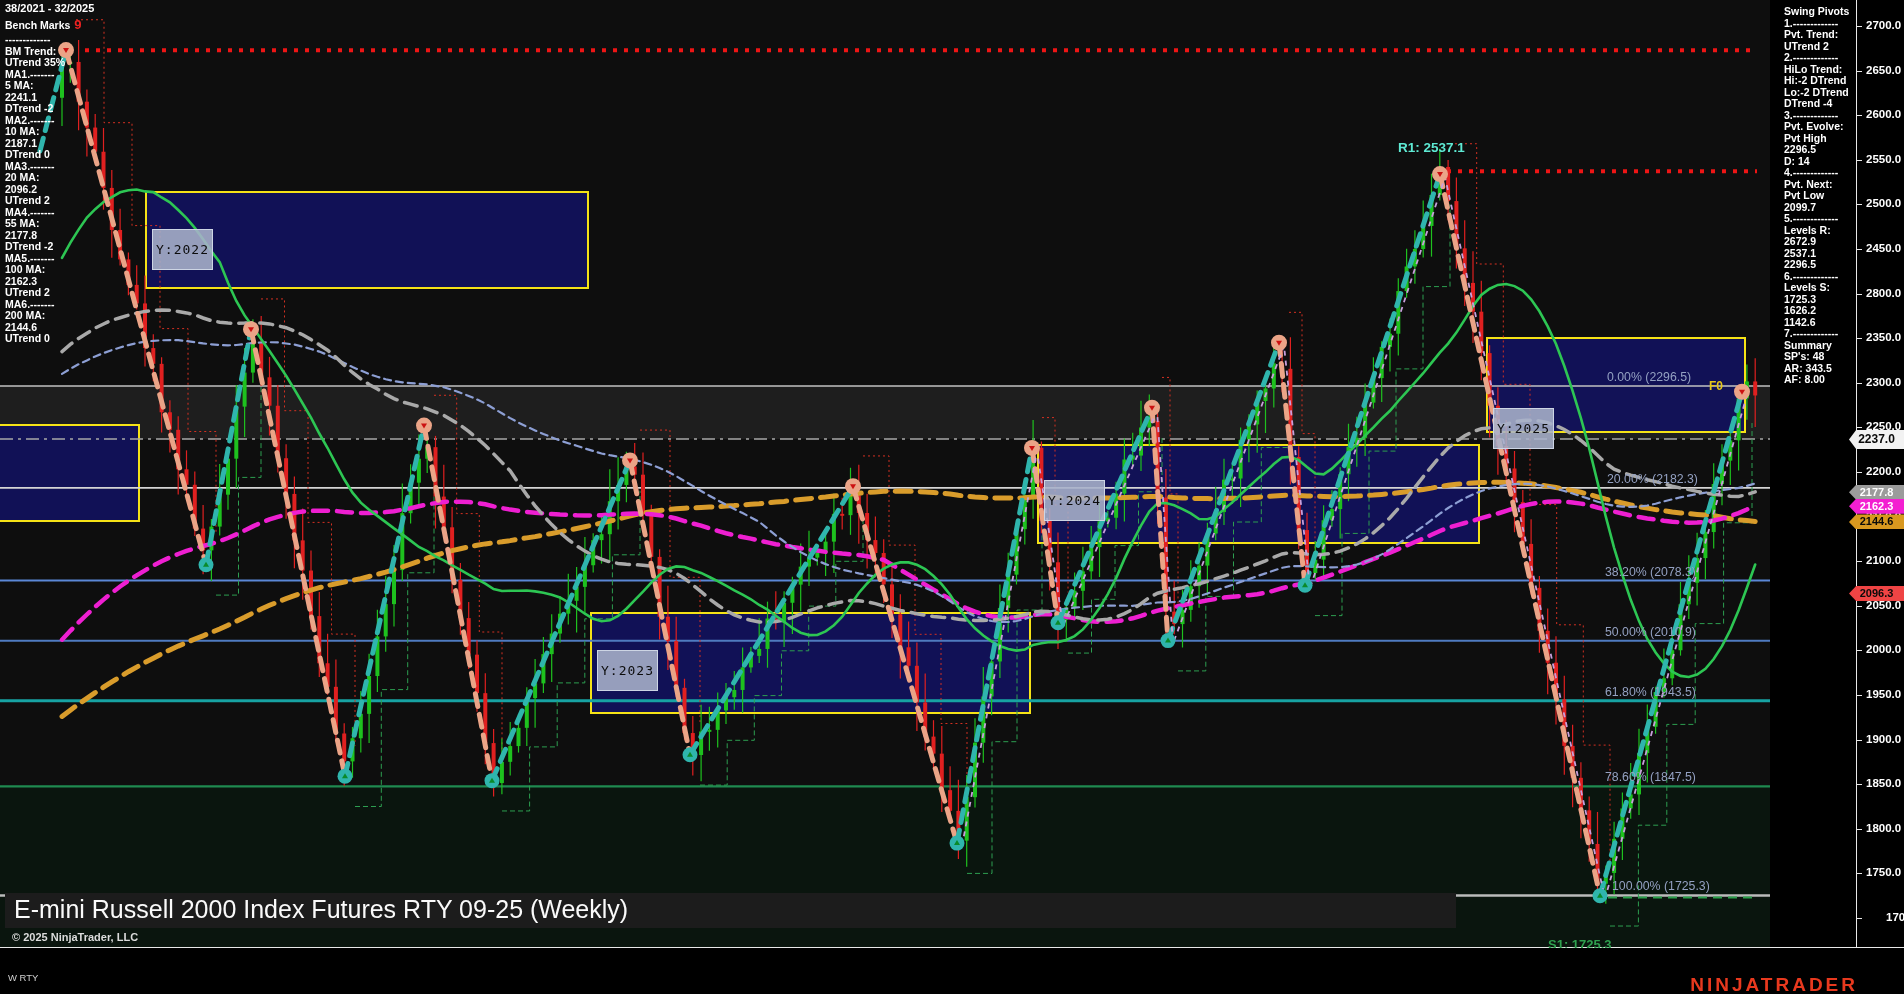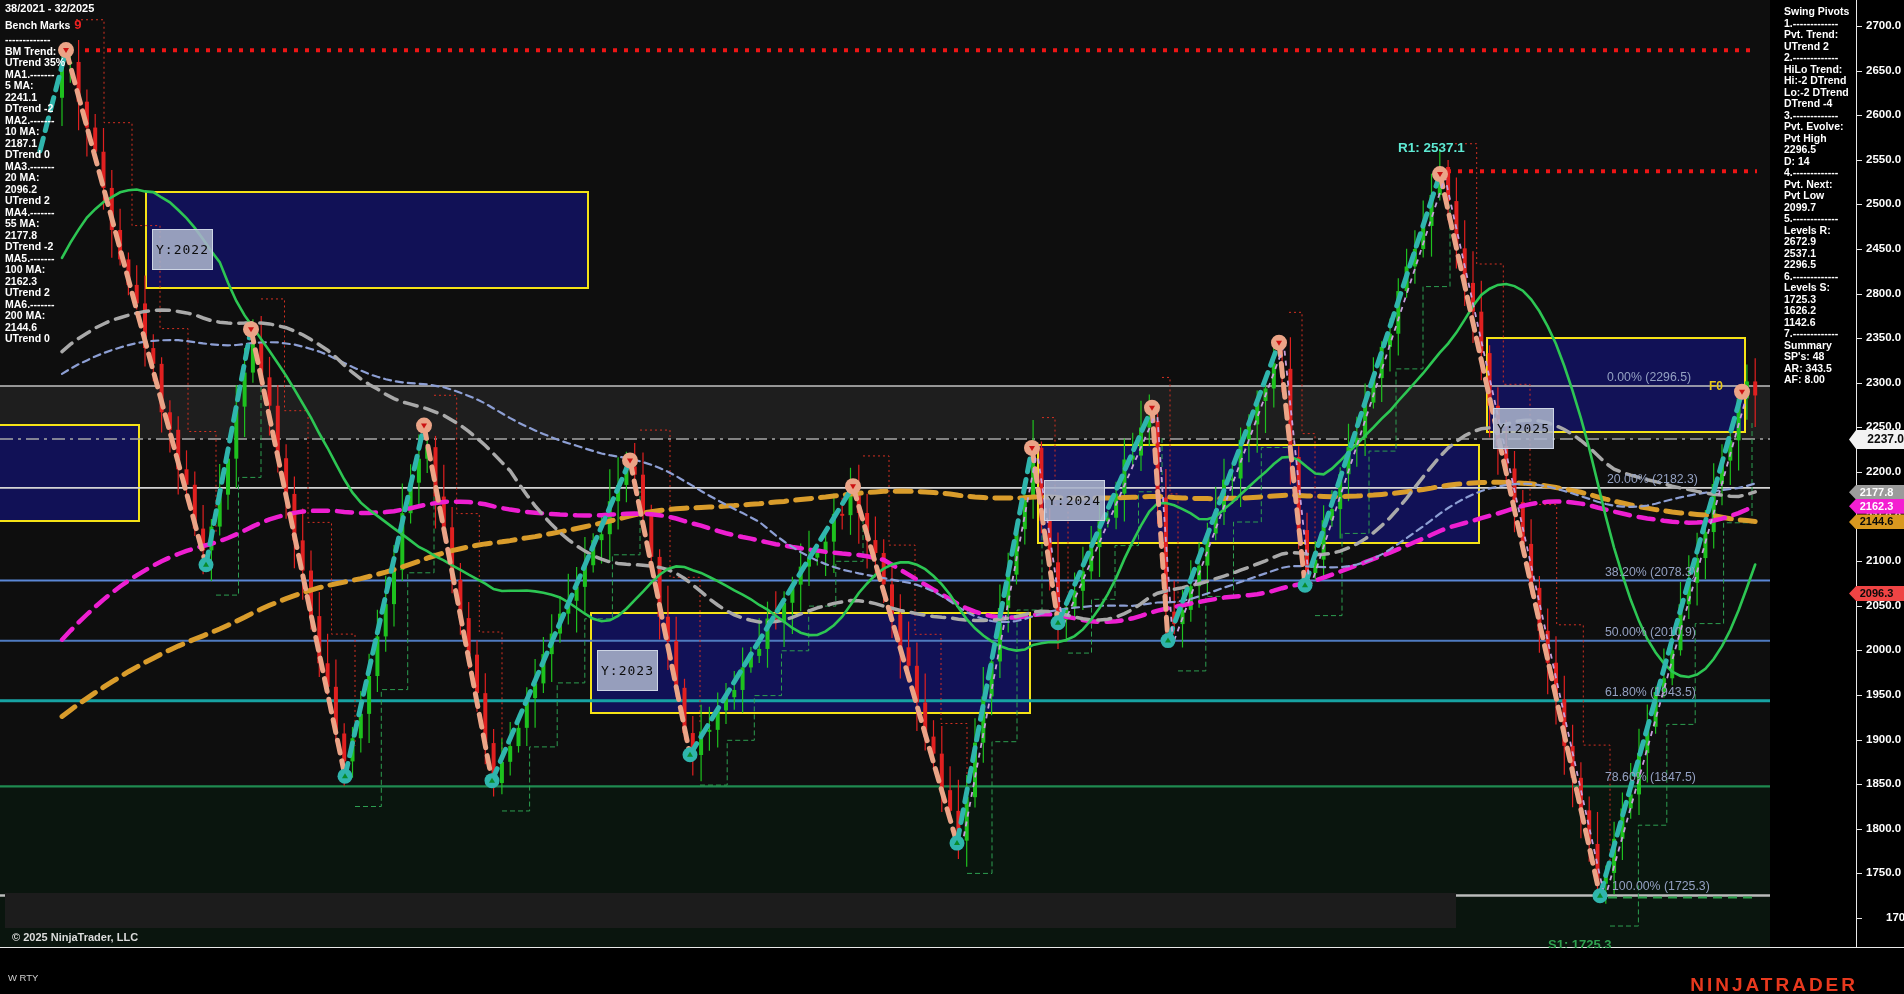--- a/index.html
+++ b/index.html
@@ -20,21 +20,21 @@
   
   .y-axis-line{left:1856px;top:0;width:1px;height:948px;background:#e8e8e8;}
   .x-axis-line{left:0;top:947px;width:1904px;height:1px;background:#e8e8e8;}
   .ytick-mark{width:6px;height:1px;background:#e8e8e8;left:1856px;}
   .ytick-label{left:1866px;color:#fff;font-size:11.5px;font-weight:700;white-space:nowrap;}
   .xtick-mark{width:1px;height:7px;background:#e8e8e8;top:948px;}
   .xtick-label{top:957px;color:#ededed;font-size:11.5px;font-weight:700;transform:translateX(-50%);white-space:nowrap;}
   
   .plabel{left:1849px;width:55px;height:15px;line-height:15px;font-size:11px;font-weight:700;
           text-align:center;clip-path:polygon(0 50%,13% 0,100% 0,100% 100%,13% 100%);}
-  .plabel.big{height:19px;line-height:19px;font-size:12px;text-align:right;}
+  .plabel.big{height:19px;line-height:19px;font-size:12px;}
   
   .fib-label{color:#94a1c2;font-size:12.3px;font-weight:400;white-space:nowrap;}
   .year-badge{font-family:"DejaVu Sans Mono",monospace;font-size:13px;color:#0c0c0c;
               background:rgba(168,178,203,.88);border:1px solid #cdd5e4;padding:12px 3px;letter-spacing:1px;}
   .anno{font-weight:700;white-space:nowrap;}
   
   #title-band{left:5px;top:893px;width:1451px;height:35px;background:#1c1c1c;}
   #chart-title{left:14px;top:895px;color:#fafafa;font-size:25px;font-weight:500;white-space:nowrap;}
   #copyright{left:12px;top:931px;color:#dcdcdc;font-size:11px;font-weight:600;white-space:nowrap;}
   #bottom-strip{left:0;top:948px;width:1904px;height:46px;background:#000;}
@@ -746,18 +746,19 @@
         <div class="abs year-badge" style="left: 152px; top: 229px;">Y:2022</div>
         <div class="abs year-badge" style="left: 597px; top: 650px;">Y:2023</div>
         <div class="abs year-badge" style="left: 1044px; top: 480px;">Y:2024</div>
         <div class="abs year-badge" style="left: 1493px; top: 408px;">Y:2025</div>
         <div class="abs anno" style="left: 1390px; top: 140px; color: #5eead4; font-size: 13.5px; margin-left: 8px;">R1: 2537.1</div>
         <div class="abs anno" style="left: 1548px; top: 937px; color: rgb(47, 161, 79); font-size: 13px;">S1: 1725.3</div>
         <div class="abs anno" style="left: 1709px; top: 379px; color: rgb(230, 198, 25); font-size: 12px;">F0</div>
       </div>
 
     <div class="abs" id="title-band"></div>
+    <div class="abs" id="chart-title">E-mini Russell 2000 Index Futures RTY 09-25 (Weekly)</div>
     <div class="abs" id="copyright">© 2025 NinjaTrader, LLC</div>
     <div class="abs" id="bottom-strip"></div>
     <div class="abs" id="instr-tag">W RTY</div>
     <div class="abs" id="brand">NINJATRADER</div>
   </div>
 </div>
 
 </body></html>

